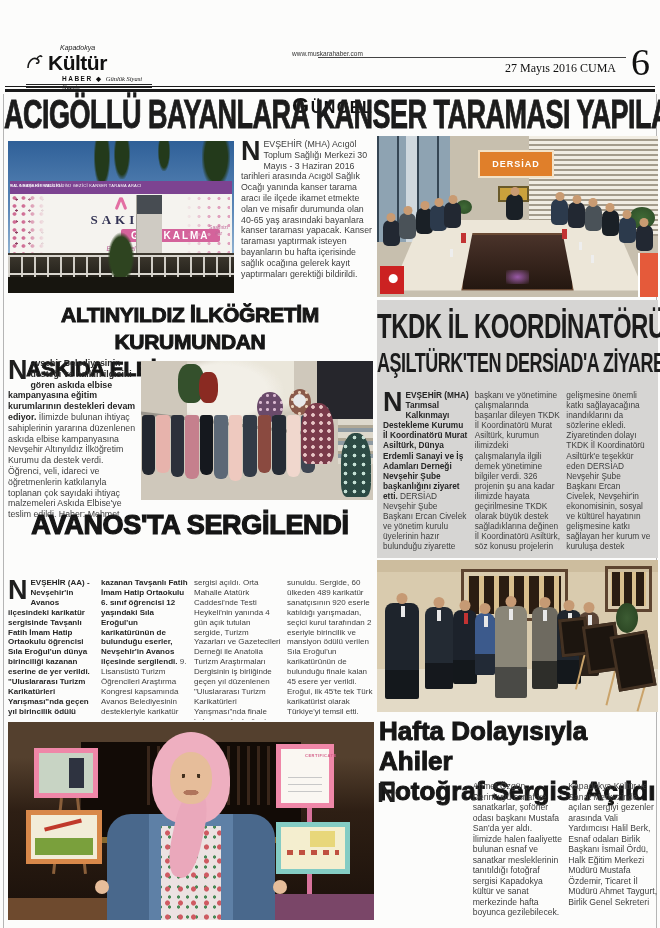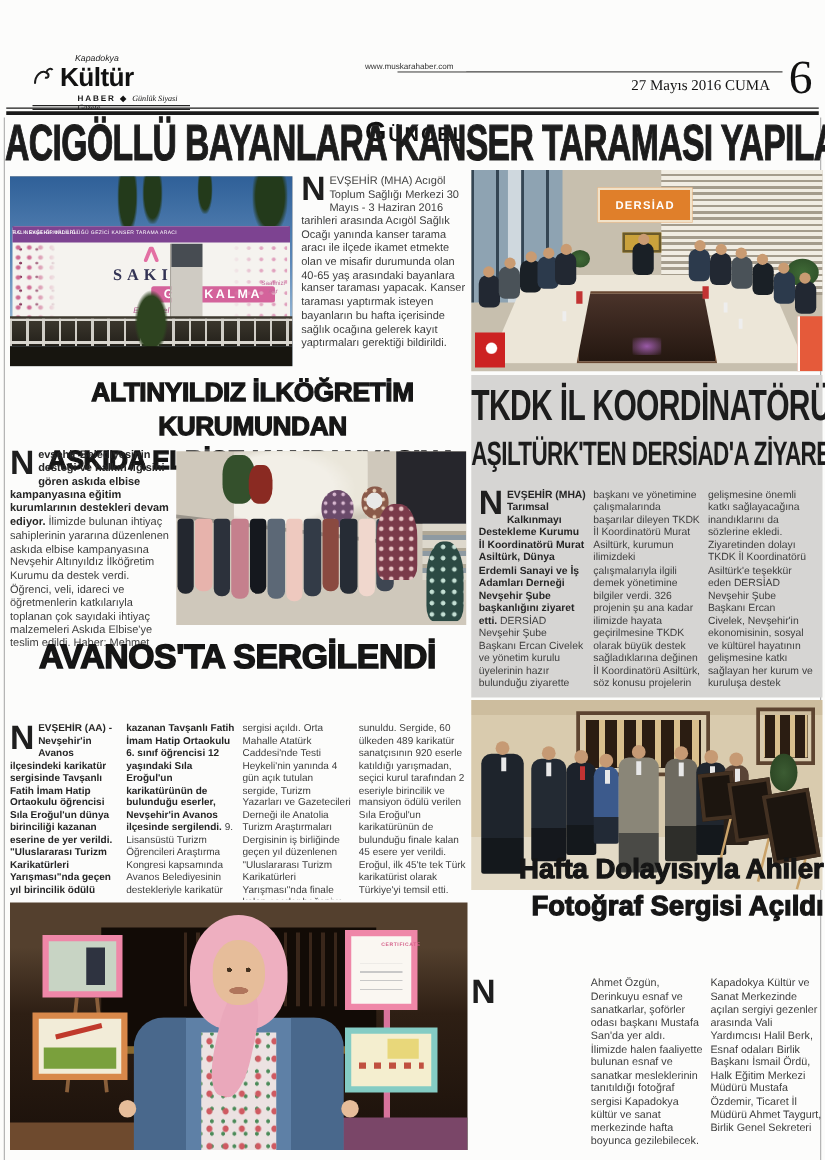--- a/index.html
+++ b/index.html
@@ -28,23 +28,23 @@
   .pgnum { position:absolute; right:10px; top:-4px; font-family:"Liberation Serif",serif; font-size:38px; color:#111; }
   .rule1 { position:absolute; left:5px; right:5px; top:86px; height:1px; background:#1a1a1a; }
   .rule2 { position:absolute; left:5px; right:5px; top:89px; height:3px; background:#1a1a1a; }
 
   
   .display { font-weight:bold; color:#1c1c1c; white-space:nowrap; }
   .h-lead { position:absolute; left:4px; right:4px; top:98px; text-align:center; font-size:27px;
             letter-spacing:-0.5px; transform:scaleY(1.5); transform-origin:50% 40%;
             -webkit-text-stroke:0.6px #1c1c1c; }
   .h-black { font-weight:bold; color:#161616; -webkit-text-stroke:1px #161616; text-align:center; }
-  .h-elbise { position:absolute; left:18px; top:301px; width:368px; font-size:21px; line-height:27px; letter-spacing:-0.3px; }
+  .h-elbise { position:absolute; left:6px; top:301px; width:368px; font-size:21px; line-height:27px; letter-spacing:-0.3px; }
   .h-dunya { position:absolute; left:6px; top:508px; width:368px; font-size:27px; line-height:34px; -webkit-text-stroke:1.2px #141414; letter-spacing:-0.3px; }
-  .h-ahiler { position:absolute; left:379px; top:680px; width:280px; font-size:22px; line-height:30px; text-align:right; }
+  .h-ahiler { position:absolute; left:379px; top:716px; width:280px; font-size:26px; line-height:30px; text-align:left; }
 
   
   .body-txt { font-size:8.8px; line-height:10.8px; color:#3e3e3e; text-align:left; overflow:hidden; }
   .lead-b { font-weight:bold; color:#262626; }
   .dropcap { float:left; font-size:27px; line-height:23px; font-weight:bold; color:#1e1e1e; margin:1px 3px 0 0; }
   .art1 { position:absolute; left:241px; top:139px; width:132px; height:158px; }
   .art2 { position:absolute; left:8px;  top:358px; width:129px; height:160px; }
   .cols { display:flex; gap:6px; overflow:hidden; }
   .col { flex:1; }
   .kar-cols { position:absolute; left:8px; top:578px; width:366px; height:142px; font-size:8px; line-height:9.9px; }

